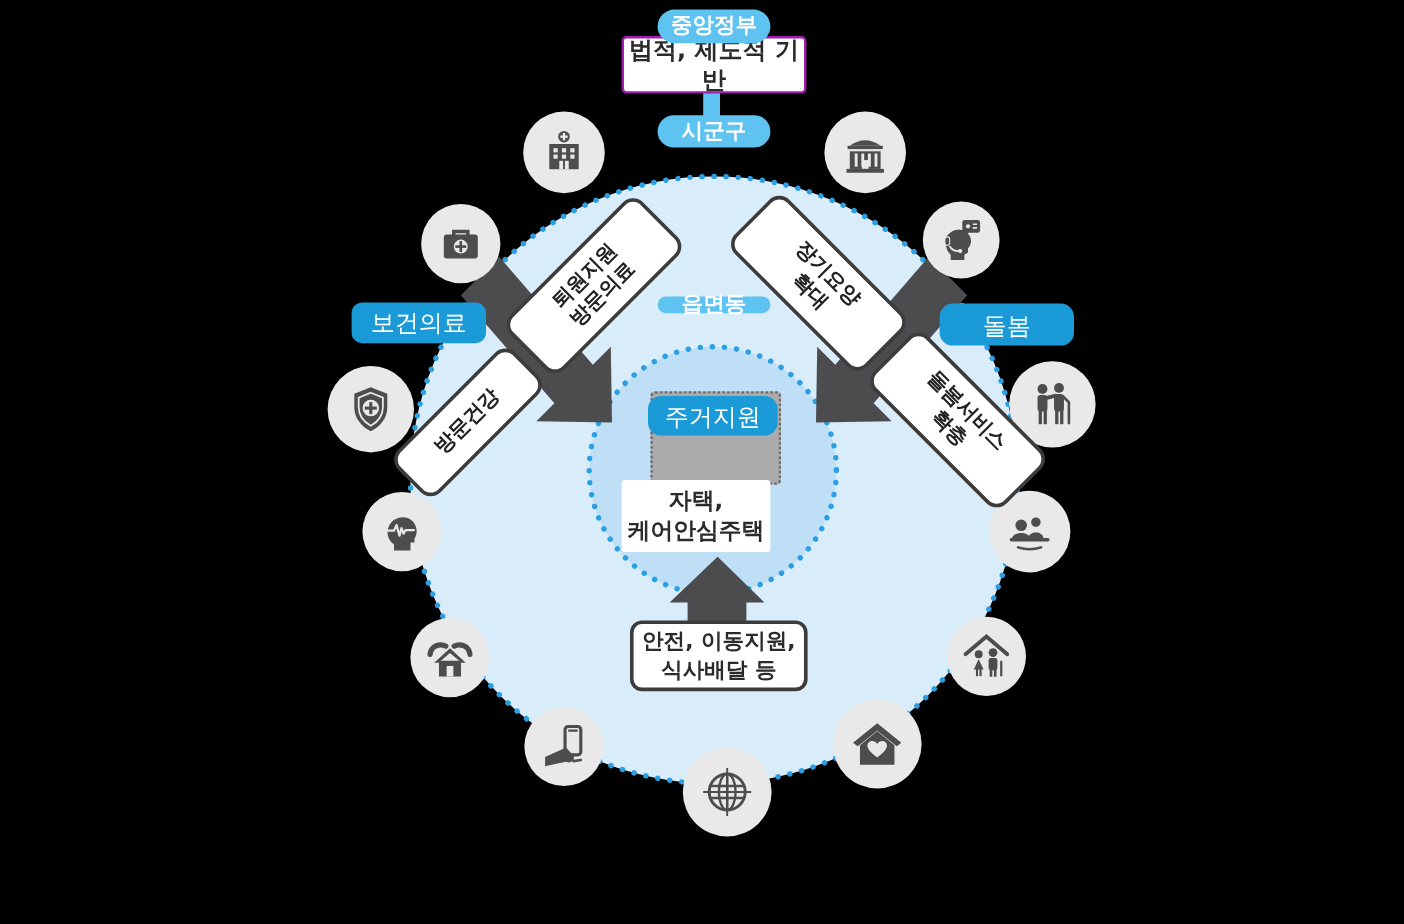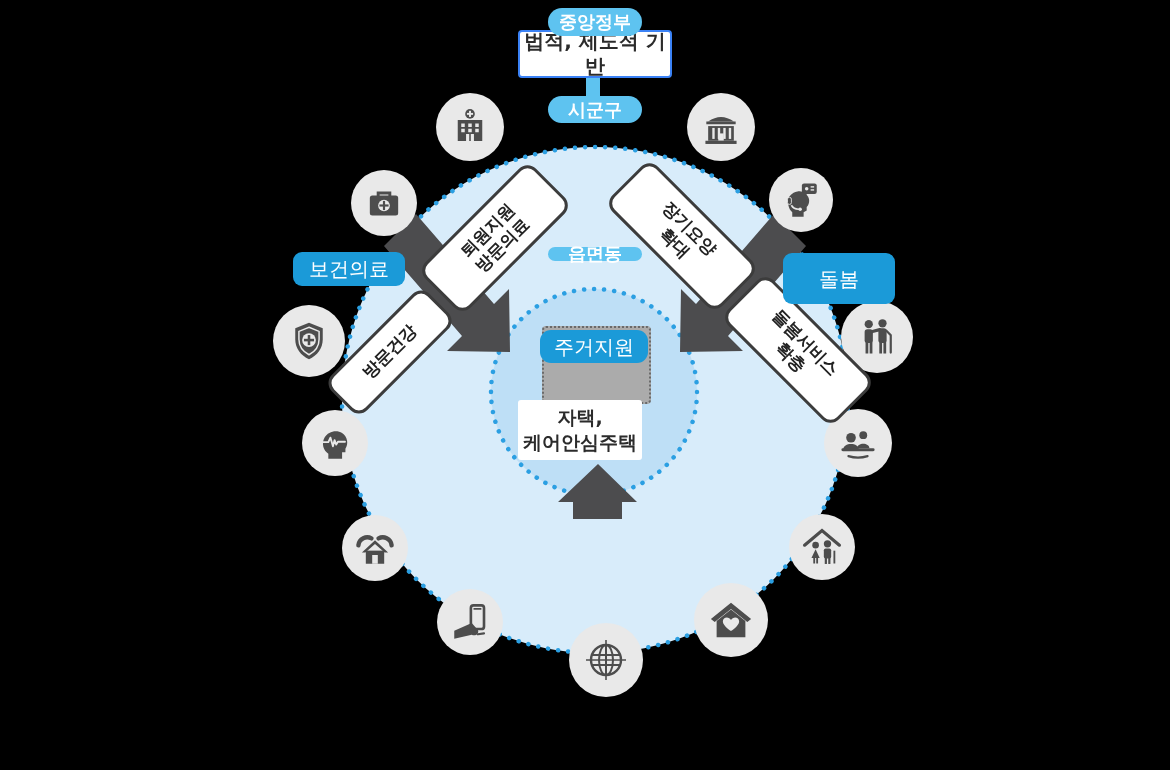--- a/index.html
+++ b/index.html
@@ -7,21 +7,21 @@
          font-family:"DejaVu Sans","Liberation Sans",sans-serif;}
   .abs{position:absolute;}
   svg.layer{position:absolute;left:0;top:0;z-index:1;}
   
   .pill{background:#5ec3f0;color:#fff;font-weight:bold;font-size:18px;line-height:1;
         border-radius:14px;display:flex;align-items:center;justify-content:center;z-index:6;}
   
   .badge{background:#1b9ad8;color:#fff;font-weight:normal;font-size:20px;line-height:1;
          border-radius:9px;display:flex;align-items:center;justify-content:center;z-index:6;}
   
-  .wbox{background:#fff;border:2px solid #3b82f6;border-radius:4px;color:#2b2b2b;
+  .wbox{background:#fff;border:2px solid #a21caf;border-radius:4px;color:#2b2b2b;
         font-weight:bold;font-size:20px;display:flex;flex-direction:column;align-items:center;
         justify-content:center;text-align:center;z-index:5;line-height:1.25;}
   
   .cbox{background:#fff;border-radius:3px;color:#2b2b2b;font-weight:bold;font-size:19px;
         display:flex;flex-direction:column;align-items:center;justify-content:center;
         text-align:center;z-index:5;line-height:1.3;}
   
   .dbox{background:#fff;border:3px solid #3c3c3c;border-radius:10px;color:#2b2b2b;
         font-weight:bold;font-size:18px;display:flex;flex-direction:column;align-items:center;
         justify-content:center;text-align:center;z-index:5;line-height:1.3;}
@@ -71,40 +71,44 @@
     <span>주거지원</span>
   </div>
   <div class="abs cbox" style="left:518px;top:400px;width:124px;height:60px;">
     <span>자택,</span>
     <span>케어안심주택</span>
   </div>
 
   <div class="abs badge" style="left:293px;top:252px;width:112px;height:34px;">
     <span>보건의료</span>
   </div>
-  <div class="abs badge" style="left:783px;top:253px;width:112px;height:51px;">
+  <div class="abs badge" style="left:783px;top:253px;width:112px;height:35px;border-radius:11px;">
     <span>돌봄</span>
   </div>
 
   <div class="abs tag rotL" style="left:495px;top:238px;width:150px;height:58px;">
     <span>퇴원지원</span>
     <span>방문의료</span>
   </div>
   <div class="abs tag rotL" style="left:390px;top:352px;width:132px;height:44px;">
     <span>방문건강</span>
   </div>
   <div class="abs tag rotR" style="left:682px;top:236px;width:150px;height:58px;">
     <span>장기요양</span>
     <span>확대</span>
   </div>
   <div class="abs tag rotR" style="left:798px;top:350px;width:150px;height:58px;">
     <span>돌봄서비스</span>
     <span>확충</span>
   </div>
 
+  <div class="abs dbox" style="left:525px;top:517px;width:142px;height:53px;">
+    <span>안전, 이동지원,</span>
+    <span>식사배달 등</span>
+  </div>
 
   <div class="abs iconc" style="left:436px;top:93px;width:68px;height:68px;">
     <svg width="42" height="42" viewBox="0 0 48 48">
       <rect x="10" y="16" width="28" height="24" fill="#4d4d4d"></rect>
       <circle cx="24" cy="9" r="5.5" fill="#4d4d4d"></circle>
       <rect x="22.9" y="5.5" width="2.2" height="7" fill="#e9e9e9"></rect>
       <rect x="20.5" y="7.9" width="7" height="2.2" fill="#e9e9e9"></rect>
       <rect x="14" y="20" width="4" height="4" fill="#e9e9e9"></rect>
         <rect x="22" y="20" width="4" height="4" fill="#e9e9e9"></rect>
         <rect x="30" y="20" width="4" height="4" fill="#e9e9e9"></rect>

